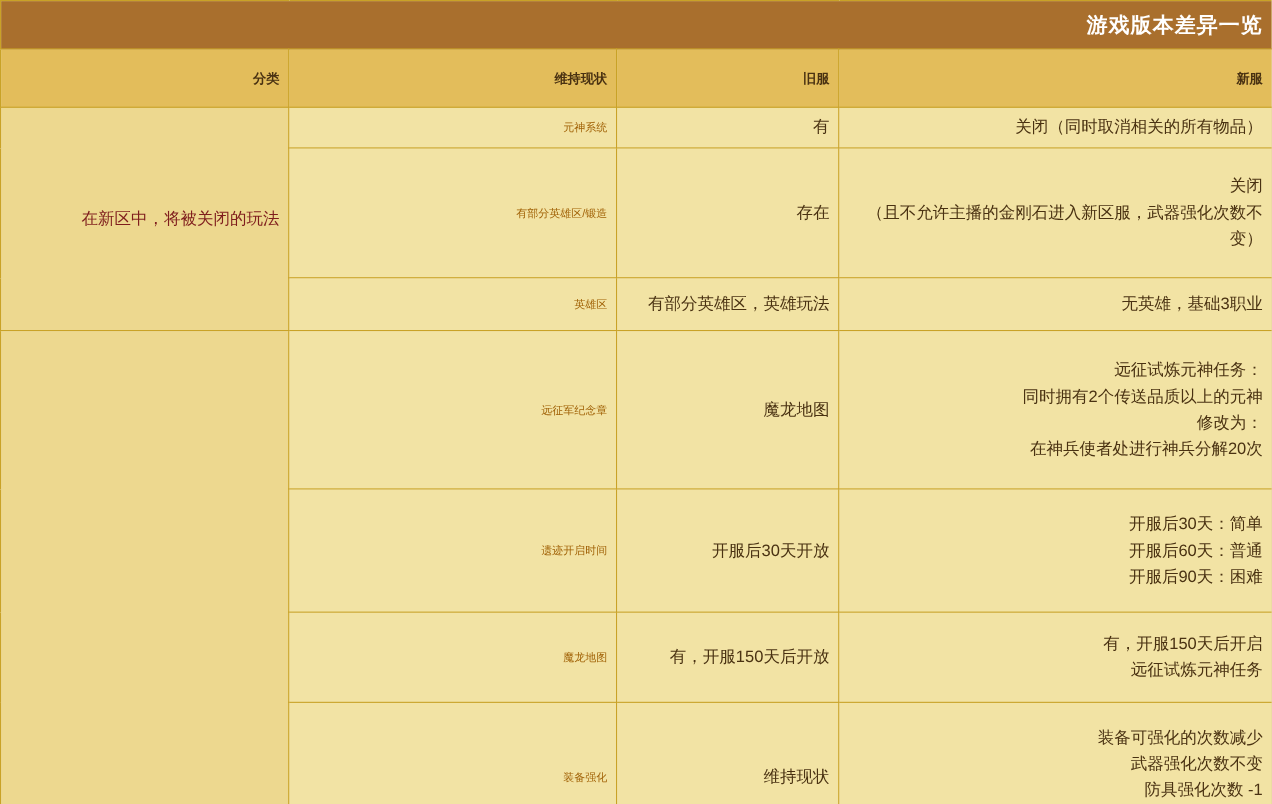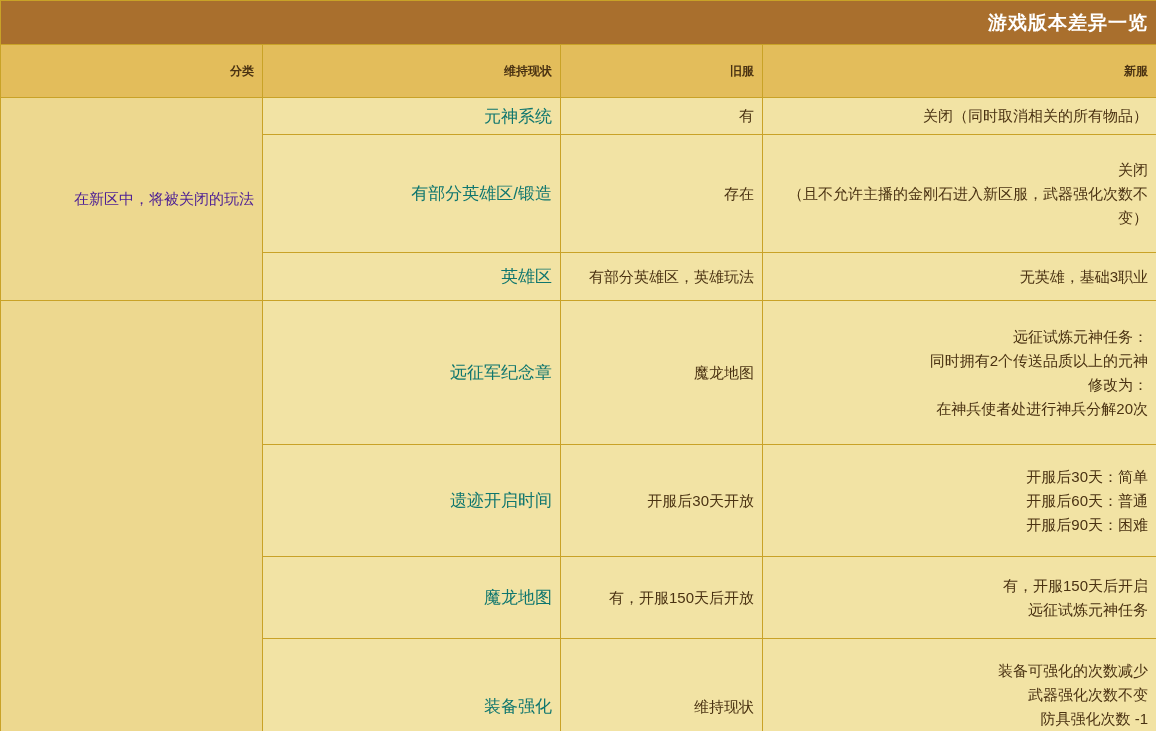--- a/index.html
+++ b/index.html
@@ -43,32 +43,32 @@
   .head-row th {
     background: #e3bd5b;
     color: #4a3212;
     font-size: 12px;
     font-weight: bold;
     height: 53px;
   }
   td.cat {
     background: #edd88f;
     font-size: 15px;
-    color: #4c1d95;
+    color: #7f1d1d;
   }
   td.cell {
     background: #f2e3a4;
     font-size: 15px;
     line-height: 1.6;
     color: #4a3212;
   }
   td.module {
     background: #f2e3a4;
-    font-size: 17px;
-    color: #0f766e;
+    font-size: 10px;
+    color: #a16207;
   }
   .multiline {
     white-space: pre-line;
     line-height: 1.75;
   }
   col.c1 { width: 262px; }
   col.c2 { width: 298px; }
   col.c3 { width: 202px; }
   col.c4 { width: 394px; }
 </style>

